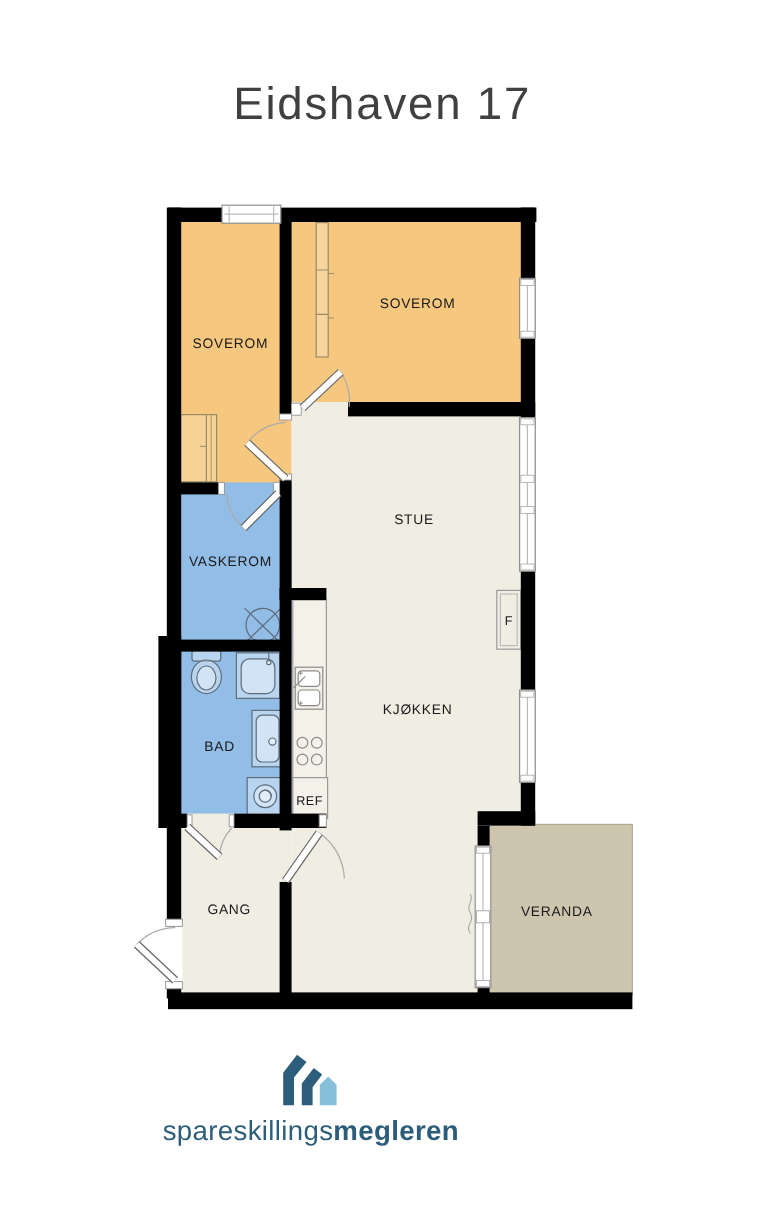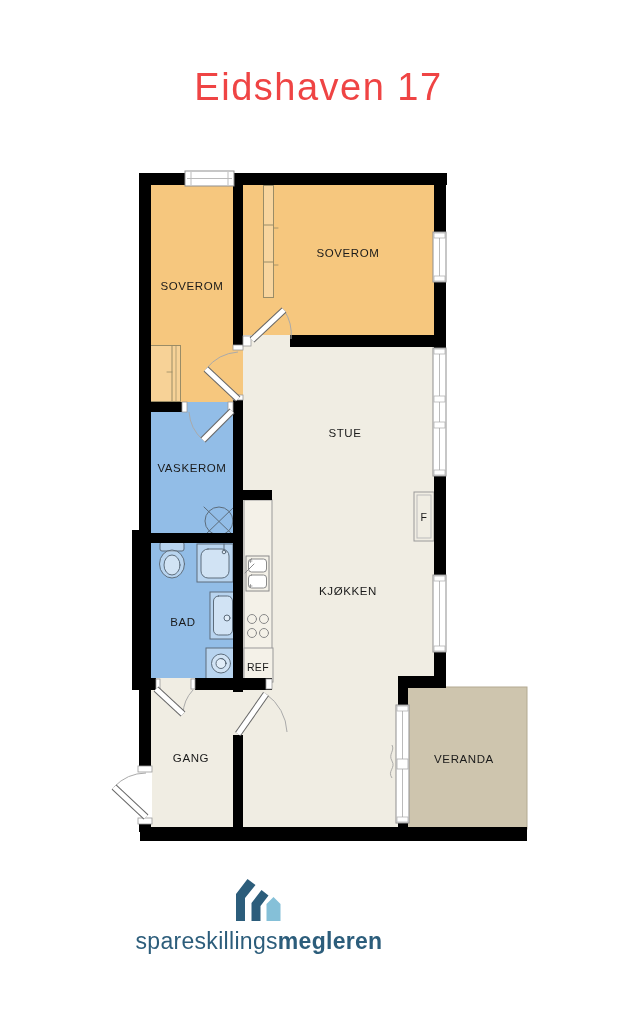--- a/index.html
+++ b/index.html
@@ -1,19 +1,19 @@
 <!DOCTYPE html>
 <html><head>
 <meta charset="utf-8">
 <style>
   html,body{margin:0;padding:0;background:#ffffff;}
   .page{position:relative;width:637px;height:1024px;background:#ffffff;overflow:hidden;
         font-family:"Liberation Sans", sans-serif;}
   .title{position:absolute;left:0;top:66px;width:637px;text-align:center;
-         font-size:38px;font-weight:400;letter-spacing:1.5px;color:#ef4444;}
+         font-size:38px;font-weight:400;letter-spacing:1.5px;color:#404040;}
   svg.plan{position:absolute;left:0;top:0;}
   svg .room-label{font-family:"Liberation Sans",sans-serif;font-size:11.5px;
                   fill:#1a1a1a;letter-spacing:0.6px;text-anchor:middle;}
   svg .small-label{font-family:"Liberation Sans",sans-serif;font-size:10.5px;
                   fill:#1a1a1a;letter-spacing:0.4px;text-anchor:middle;}
   .logo{position:absolute;left:0;top:878px;width:518px;text-align:center;}
   .logo .logo-text{margin-top:2px;font-size:23px;color:#2C5D7B;letter-spacing:0.3px;}
   .logo .logo-text b{font-weight:700;}
 </style>
 </head>

